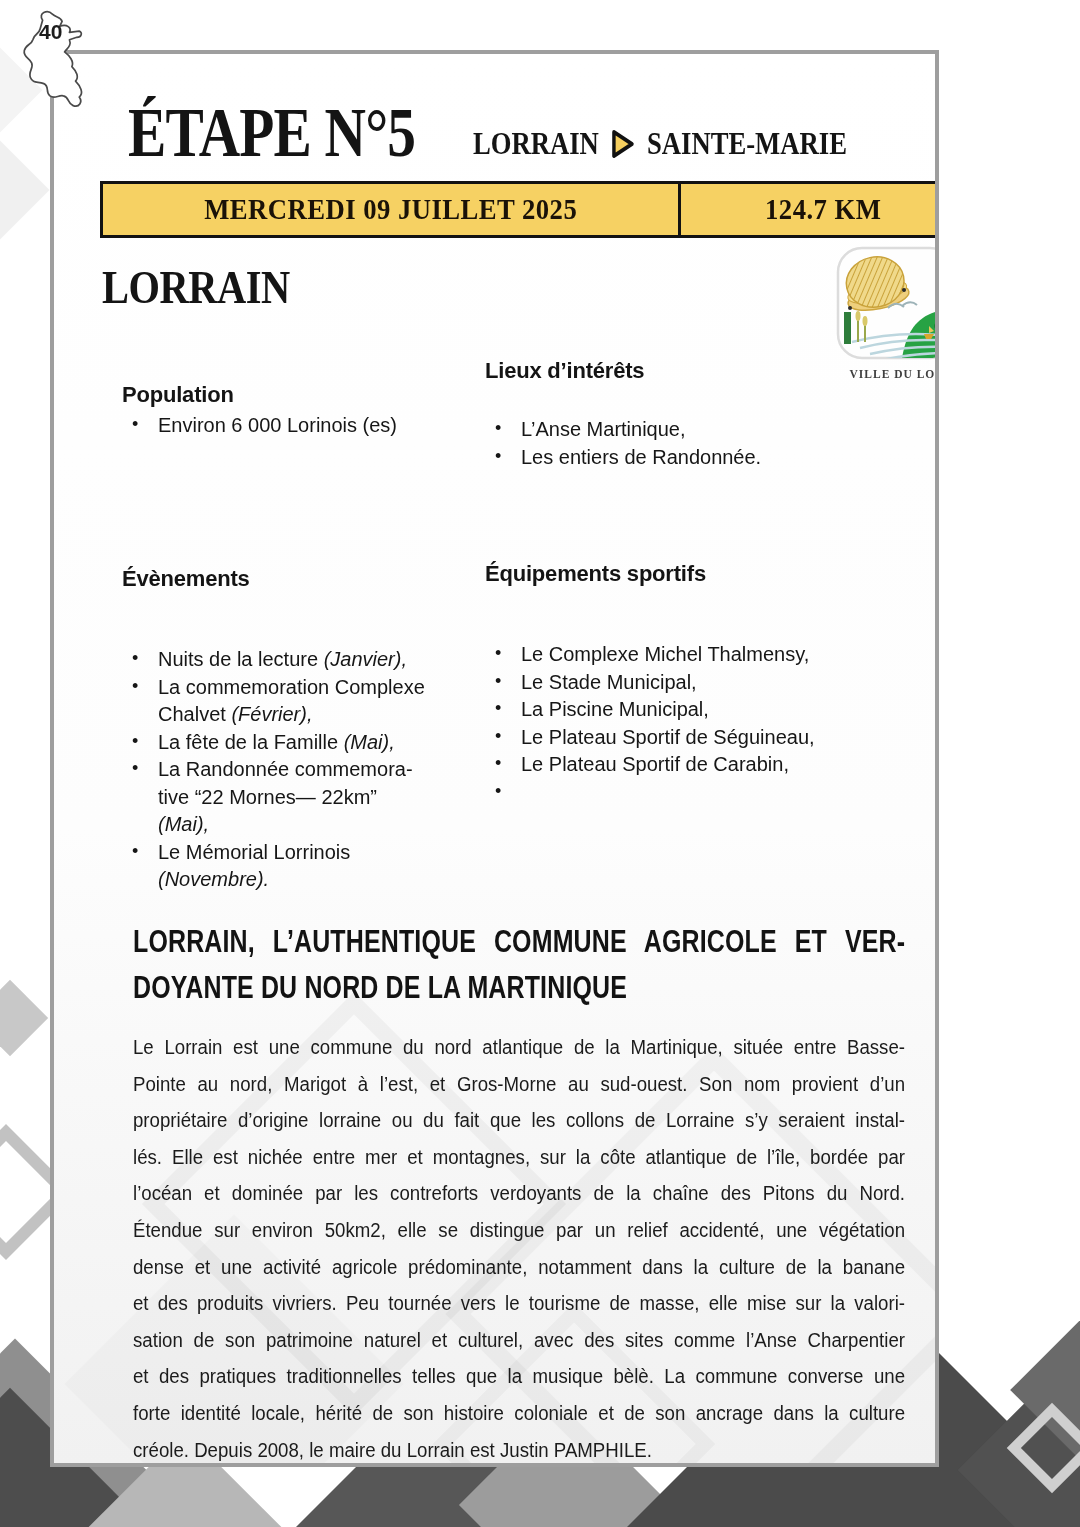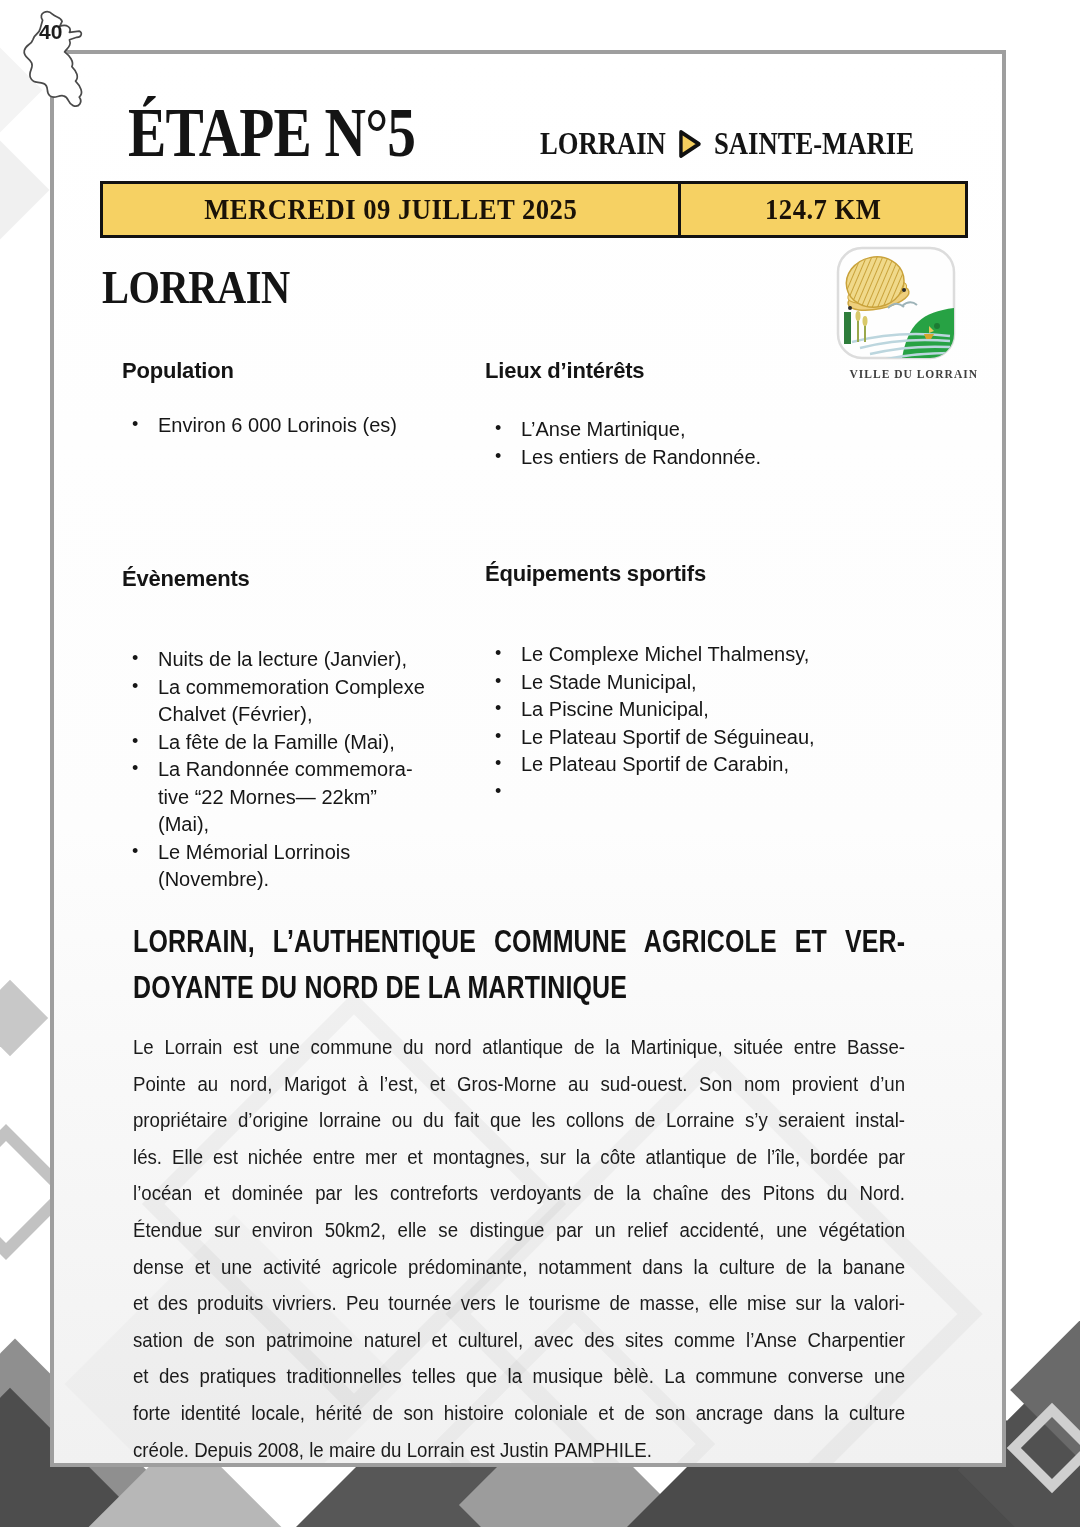--- a/index.html
+++ b/index.html
@@ -7,21 +7,21 @@
     width:1080px;height:1527px;position:relative;overflow:hidden;
     background:#ffffff;
     font-family:"Liberation Sans","DejaVu Sans",sans-serif;
     color:#161616;
   }
   
   .bg{position:absolute;inset:0;overflow:hidden;z-index:0;}
   .rot{position:absolute;transform:rotate(45deg);}
   
   .card{
-    position:absolute;left:50px;top:50px;width:956px;height:1417px;
+    position:absolute;left:50px;top:50px;width:889px;height:1417px;
     box-sizing:border-box;border:4px solid #9e9e9e;
     background:linear-gradient(180deg,#ffffff 0%,#fdfdfd 55%,#f1f1f1 100%);
     z-index:1;overflow:hidden;
   }
   .wm{position:absolute;transform:rotate(45deg);pointer-events:none;}
   
   .title{
     position:absolute;left:74px;top:40px;
     font-family:"Liberation Serif","DejaVu Serif",serif;font-weight:700;
     font-size:70px;line-height:1.1;letter-spacing:-1px;color:#141414;
@@ -55,21 +55,21 @@
   .logo-box svg{display:block;margin:0 auto;}
   .logo-caption{
     margin-top:6px;font-family:"Liberation Serif","DejaVu Serif",serif;
     font-size:11.5px;font-weight:600;letter-spacing:1px;color:#3f3f3f;white-space:nowrap;text-align:right;
   }
   
   .sec-h{position:absolute;font-size:22px;font-weight:700;color:#141414;letter-spacing:-.2px;}
   .blist{position:absolute;margin:0;padding:0;list-style:none;font-size:20px;line-height:27.5px;color:#161616;}
   .blist li{position:relative;padding-left:32px;}
   .blist li .dot{position:absolute;left:6px;top:-1px;font-size:18px;}
-  .blist .it{}
+  .blist .it{font-style:italic;}
   
   .article-h{
     position:absolute;left:79px;top:864px;width:990px;
     transform:scaleX(.78);transform-origin:0 0;
     font-size:32px;font-weight:700;line-height:46px;letter-spacing:.2px;color:#131313;
   }
   .article-h .jl{text-align:justify;text-align-last:justify;}
   .article-h .ll{text-align:left;}
   .article-body{
     position:absolute;left:79px;top:975px;width:828px;
@@ -169,21 +169,21 @@
         <rect x="8" y="66" width="7" height="32" fill="#2e7d3b"></rect>
         <line x1="22" y1="96" x2="22" y2="72" stroke="#9aa84b" stroke-width="2"></line>
         <ellipse cx="22" cy="70" rx="2.5" ry="5" fill="#d9c96a"></ellipse>
         <line x1="29" y1="96" x2="29" y2="77" stroke="#9aa84b" stroke-width="2"></line>
         <ellipse cx="29" cy="75" rx="2.5" ry="5" fill="#d9c96a"></ellipse>
       </g>
     </svg>
     <div class="logo-caption">VILLE DU LORRAIN</div>
   </div>
 
-  <div class="sec-h" style="left:68px;top:304px;">Population</div>
+  <div class="sec-h" style="left:68px;top:328px;">Population</div>
   <ul class="blist" style="left:72px;top:358px;width:330px;">
     <li><span class="dot">•</span><span>Environ 6 000 Lorinois (es)</span></li>
   </ul>
 
   <div class="sec-h" style="left:431px;top:304px;">Lieux d’intérêts</div>
   <ul class="blist" style="left:435px;top:362px;width:420px;">
     <li><span class="dot">•</span><span>L’Anse Martinique,</span></li>
     <li><span class="dot">•</span><span>Les entiers de Randonnée.</span></li>
   </ul>
 

